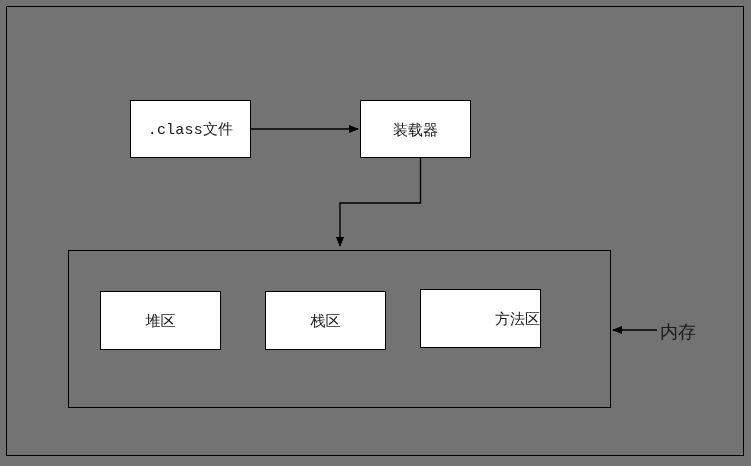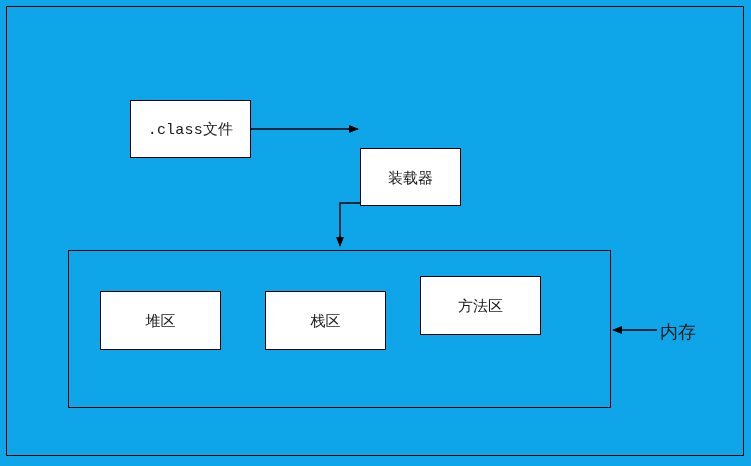--- a/index.html
+++ b/index.html
@@ -4,21 +4,21 @@
 <style>
   html, body {
     margin: 0;
     padding: 0;
     background: #ffffff;
   }
   #canvas {
     position: relative;
     width: 751px;
     height: 466px;
-    background: #0ea5e9;
+    background: #737373;
     overflow: hidden;
     font-family: "Liberation Sans", "DejaVu Sans", sans-serif;
   }
   #page-border {
     position: absolute;
     left: 6px;
     top: 6px;
     width: 738px;
     height: 450px;
     border: 1px solid #000000;
@@ -61,24 +61,24 @@
     position: absolute;
     left: 68px;
     top: 250px;
     width: 543px;
     height: 158px;
     box-sizing: border-box;
     border: 1px solid #000000;
     background: transparent;
   }
   #box-class-file { left: 130px; top: 100px; width: 121px; height: 58px; }
-  #box-loader     { left: 360px; top: 100px; width: 101px; height: 58px; margin-top: 48px; }
+  #box-loader     { left: 360px; top: 100px; width: 111px; height: 58px; }
   #box-heap       { left: 100px; top: 291px; width: 121px; height: 59px; }
   #box-stack      { left: 265px; top: 291px; width: 121px; height: 59px; }
-  #box-method     { left: 420px; top: 276px; width: 121px; height: 59px; }
+  #box-method     { left: 420px; top: 289px; width: 121px; height: 59px; justify-content: flex-end; }
   #memory-side-label {
     position: absolute;
     left: 660px;
     top: 320px;
     font-size: 18px;
     color: #1a1a1a;
     white-space: nowrap;
   }
 </style>
 </head>

